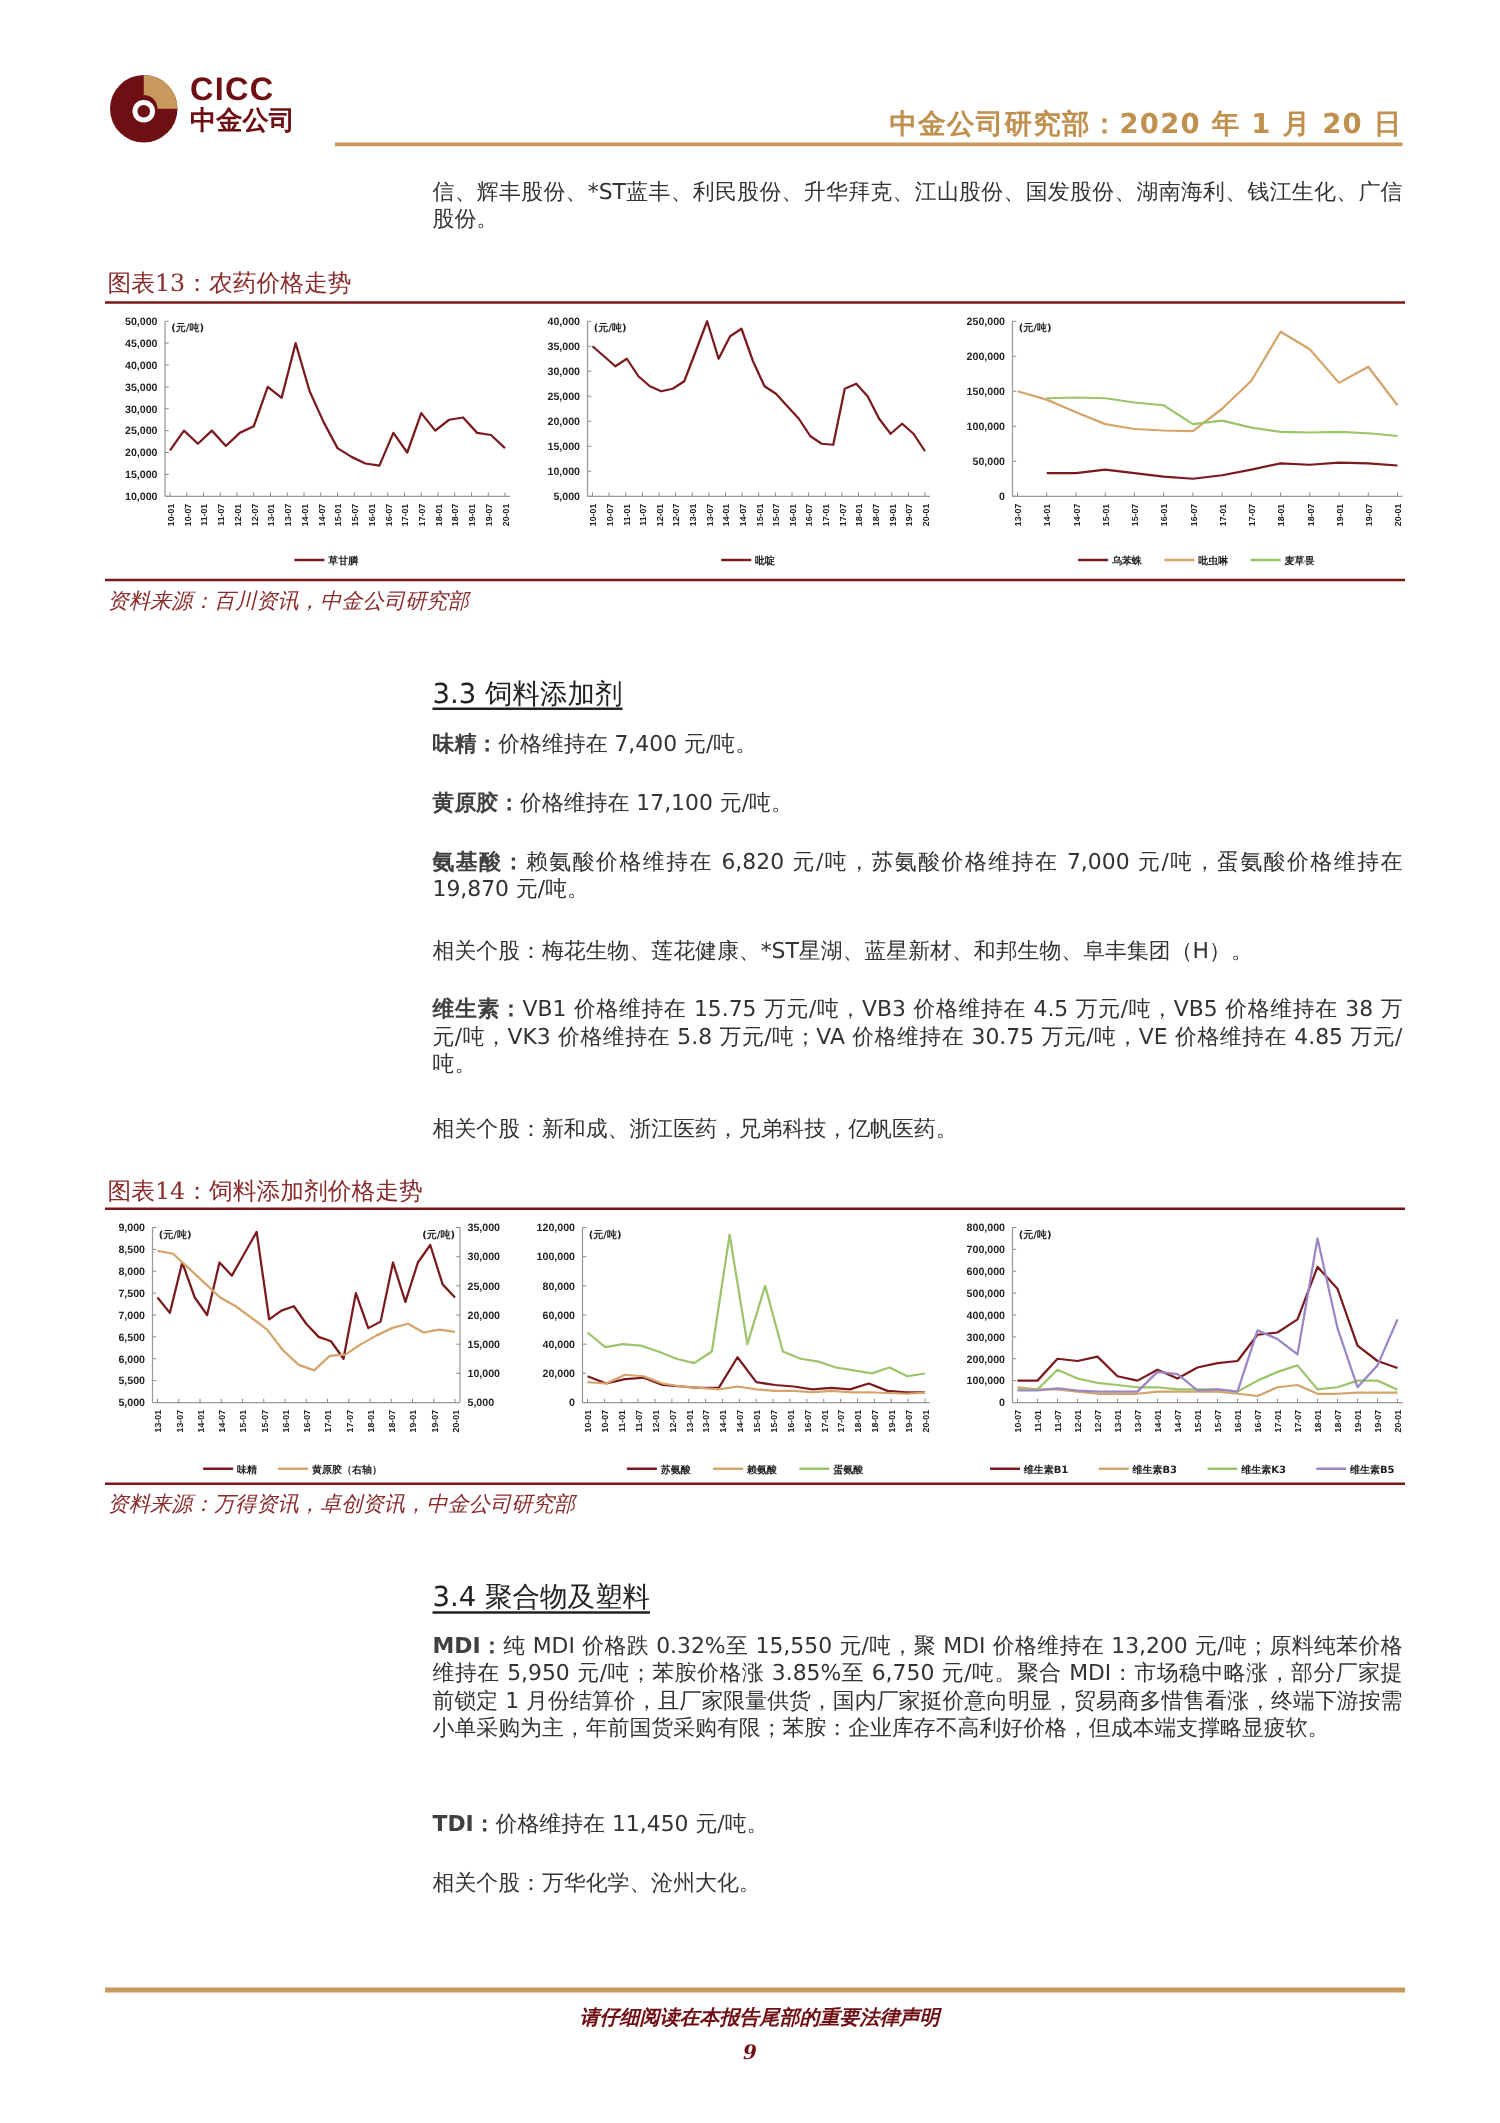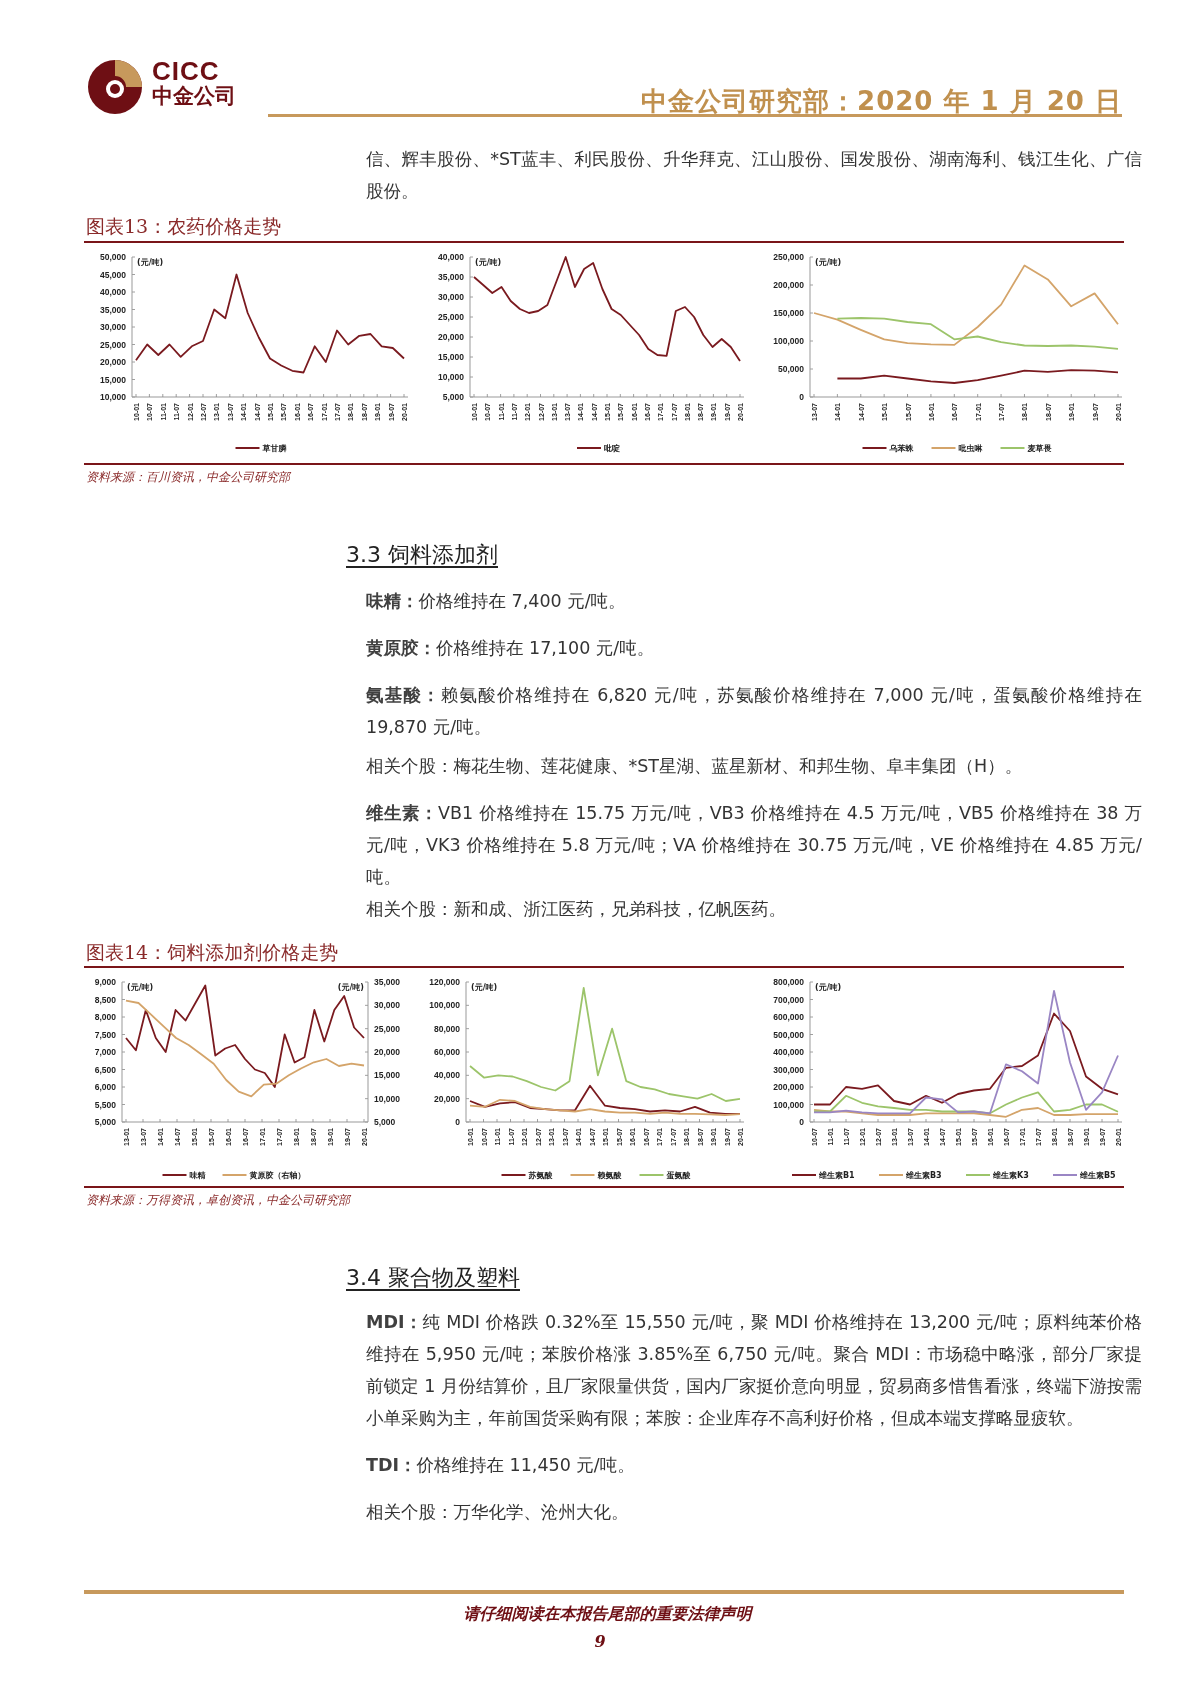--- a/index.html
+++ b/index.html
@@ -5,29 +5,29 @@
   * { box-sizing: border-box; margin: 0; padding: 0; }
   html, body { width: 1200px; height: 1698px; background: #ffffff; }
   body { position: relative; font-family: "DejaVu Sans", "Liberation Sans", sans-serif; color: #222; overflow: hidden; }
 
   .logo { position: absolute; left: 86px; top: 58px; width: 160px; height: 60px; display: flex; align-items: flex-start; }
   .logo-mark { width: 58px; height: 58px; position: relative; }
   .logo-text { margin-left: 8px; line-height: 1; }
   .logo-en { font-family: "Liberation Sans", sans-serif; font-weight: bold; font-size: 26px; color: #6e0f14; letter-spacing: 1px; }
   .logo-cn { font-family: "DejaVu Sans", sans-serif; font-weight: bold; font-size: 21px; color: #6e0f14; margin-top: 2px; }
 
-  .header-title { position: absolute; right: 78px; top: 84px; font-size: 26px; font-weight: bold; color: #c0904e; letter-spacing: 1px; }
+  .header-title { position: absolute; right: 78px; top: 84px; font-size: 22px; font-weight: bold; color: #c0904e; letter-spacing: 1px; }
   .header-rule { position: absolute; left: 268px; right: 78px; top: 114px; height: 3px; background: #c7995c; }
 
-  .para { position: absolute; left: 366px; width: 776px; font-size: 17.5px; line-height: 32px; color: #333; text-align: justify; }
+  .para { position: absolute; left: 346px; width: 776px; font-size: 17.5px; line-height: 22px; color: #333; text-align: justify; }
   .para b { color: #404040; font-weight: bold; }
 
   .fig-title { position: absolute; left: 86px; font-size: 19px; color: #8a2a2a; font-family: "DejaVu Serif", serif; }
   .fig-rule { position: absolute; left: 84px; right: 76px; height: 2px; background: #7a1519; }
-  .fig-source { position: absolute; left: 86px; font-size: 12px; font-style: italic; color: #8a2a2a; font-family: "DejaVu Serif", serif; }
+  .fig-source { position: absolute; left: 86px; font-size: 17px; font-style: italic; color: #8a2a2a; font-family: "DejaVu Serif", serif; }
 
   .section-title { position: absolute; left: 346px; font-size: 22px; color: #222; text-decoration: underline; text-underline-offset: 4px; }
 
   .chart { position: absolute; }
   .chart svg { display: block; }
   .ytick { font-family: "Liberation Sans", sans-serif; font-size: 8.5px; fill: #222; font-weight: bold; }
   .xtick { font-family: "Liberation Sans", sans-serif; font-size: 7px; fill: #222; font-weight: bold; }
   .unit { font-family: "DejaVu Sans", sans-serif; font-size: 8px; fill: #222; font-weight: bold; }
   .legend { font-family: "DejaVu Sans", sans-serif; font-size: 8px; fill: #222; font-weight: bold; }
 

